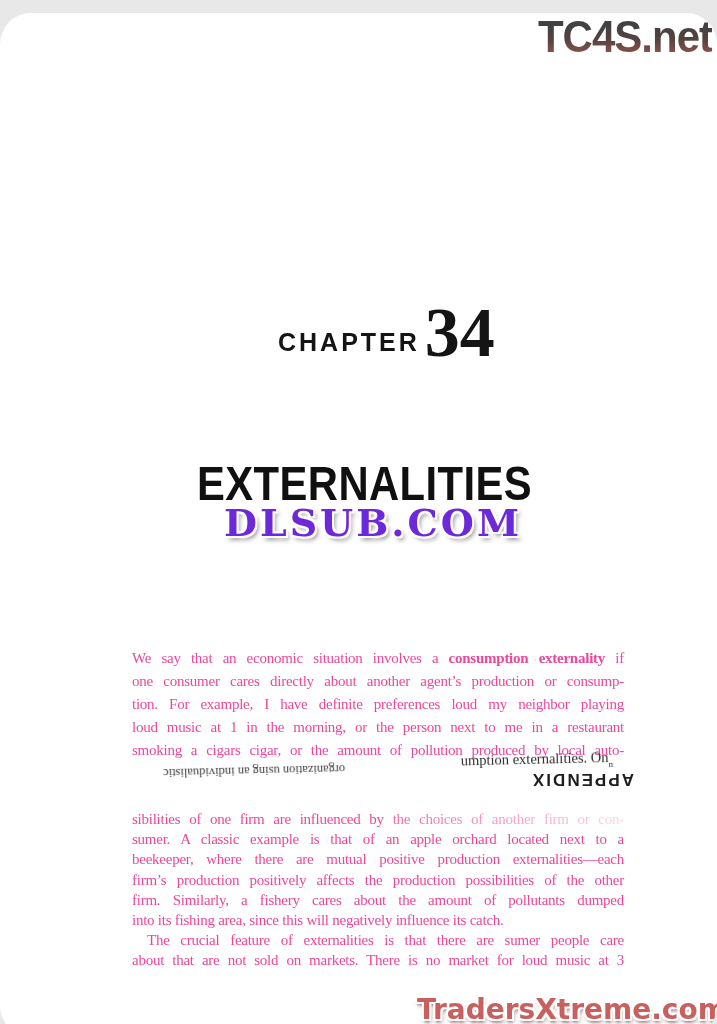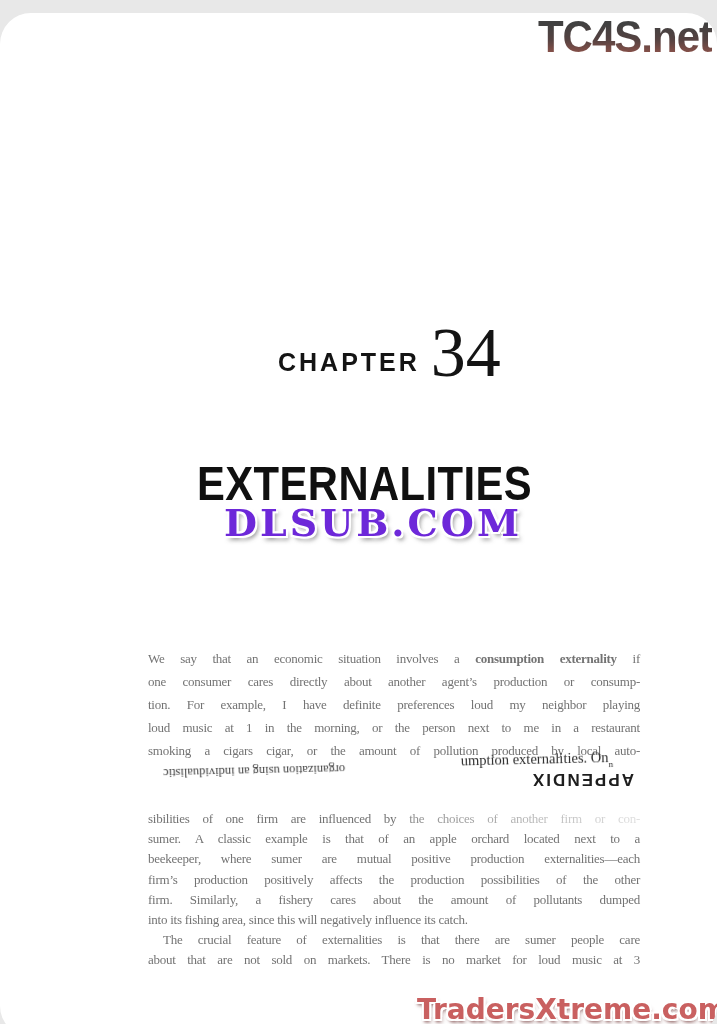--- a/index.html
+++ b/index.html
@@ -12,27 +12,27 @@
   
   .wm-top{position:absolute;top:2px;right:5px;}
   .wm-top span{
     display:inline-block;font-family:"Liberation Sans",sans-serif;font-weight:bold;
     font-size:42px;letter-spacing:-1px;line-height:1;
     transform:scaleY(1.05);transform-origin:right top;
     background:linear-gradient(180deg,#414141 20%,#544241 55%,#92544b 92%);
     -webkit-background-clip:text;background-clip:text;color:transparent;
   }
   
-  .chapter{position:absolute;top:300px;left:278px;display:flex;align-items:baseline;gap:11px;}
+  .chapter{position:absolute;top:280px;left:278px;display:flex;align-items:baseline;gap:5px;}
   .chapter-word{
     font-family:"Liberation Sans",sans-serif;font-weight:bold;font-size:25px;
     letter-spacing:3px;color:#141414;transform:scaleY(1.04);transform-origin:left bottom;
   }
   .chapter-num{
-    font-family:"Liberation Serif",serif;font-weight:normal;font-size:70px;line-height:1;
+    font-family:"Liberation Serif",serif;font-weight:bold;font-size:70px;line-height:1;
     color:#141414;transform:translateY(5px);
   }
   
   .title{
     position:absolute;top:446px;left:197px;margin:0;
     font-family:"Liberation Sans",sans-serif;font-weight:bold;font-size:48px;
     line-height:1;color:#101010;letter-spacing:0.5px;
     transform:scale(0.87,1.02);transform-origin:left top;white-space:nowrap;
   }
   
@@ -40,22 +40,22 @@
     position:absolute;top:487px;left:224px;
     font-family:"DejaVu Serif",serif;font-weight:bold;font-size:38px;line-height:1.2;
     letter-spacing:3px;color:#6d28d9;white-space:nowrap;
     -webkit-text-stroke:3px #ffffff;paint-order:stroke fill;
     text-shadow:
       -2px -2px 0 #fff,2px -2px 0 #fff,-2px 2px 0 #fff,2px 2px 0 #fff,
       0 0 3px #fff,3px 4px 4px rgba(70,70,70,0.55);
   }
   
   .para{
-    position:absolute;left:148px;width:492px;
-    font-size:13px;letter-spacing:-0.25px;color:#737373;
+    position:absolute;left:132px;width:492px;
+    font-size:15px;letter-spacing:-0.25px;color:#ec4899;
   }
   .p1{top:634px;line-height:23px;}
   .p2{top:796px;line-height:20.2px;}
   .jline{text-align:justify;text-align-last:justify;}
   .lline{text-align:left;}
   .indent{text-indent:15px;}
   .faded{
     -webkit-mask-image:linear-gradient(to right,rgba(0,0,0,0.8),rgba(0,0,0,0.22));
     mask-image:linear-gradient(to right,rgba(0,0,0,0.8),rgba(0,0,0,0.22));
     filter:blur(0.3px);
@@ -118,21 +118,21 @@
   <div class="crease">
     <span class="flip">organization using an individualistic</span>
     <span><span>umption externalities.  On</span><span class="cr-sub">n</span></span>
   </div>
 
   <div class="appendix">APPENDIX</div>
 
   <div class="para p2">
     <div class="jline"><span>sibilities of one firm are influenced by </span><span class="faded">the choices of another firm or con-</span></div>
     <div class="jline">sumer.  A classic example is that of an apple orchard located next to a</div>
-    <div class="jline">beekeeper, where sumer are mutual positive production externalities—each</div>
+    <div class="jline">beekeeper, where there are mutual positive production externalities—each</div>
     <div class="jline">firm’s production positively affects the production possibilities of the other</div>
     <div class="jline">firm.  Similarly, a fishery cares about the amount of pollutants dumped</div>
     <div class="lline">into its fishing area, since this will negatively influence its catch.</div>
     <div class="jline indent">The crucial feature of externalities is that there are sumer people care</div>
     <div class="jline">about that are not sold on markets.  There is no market for loud music at 3</div>
   </div>
 
   <div class="wm-bottom">TradersXtreme.com</div>
 
 </div>

